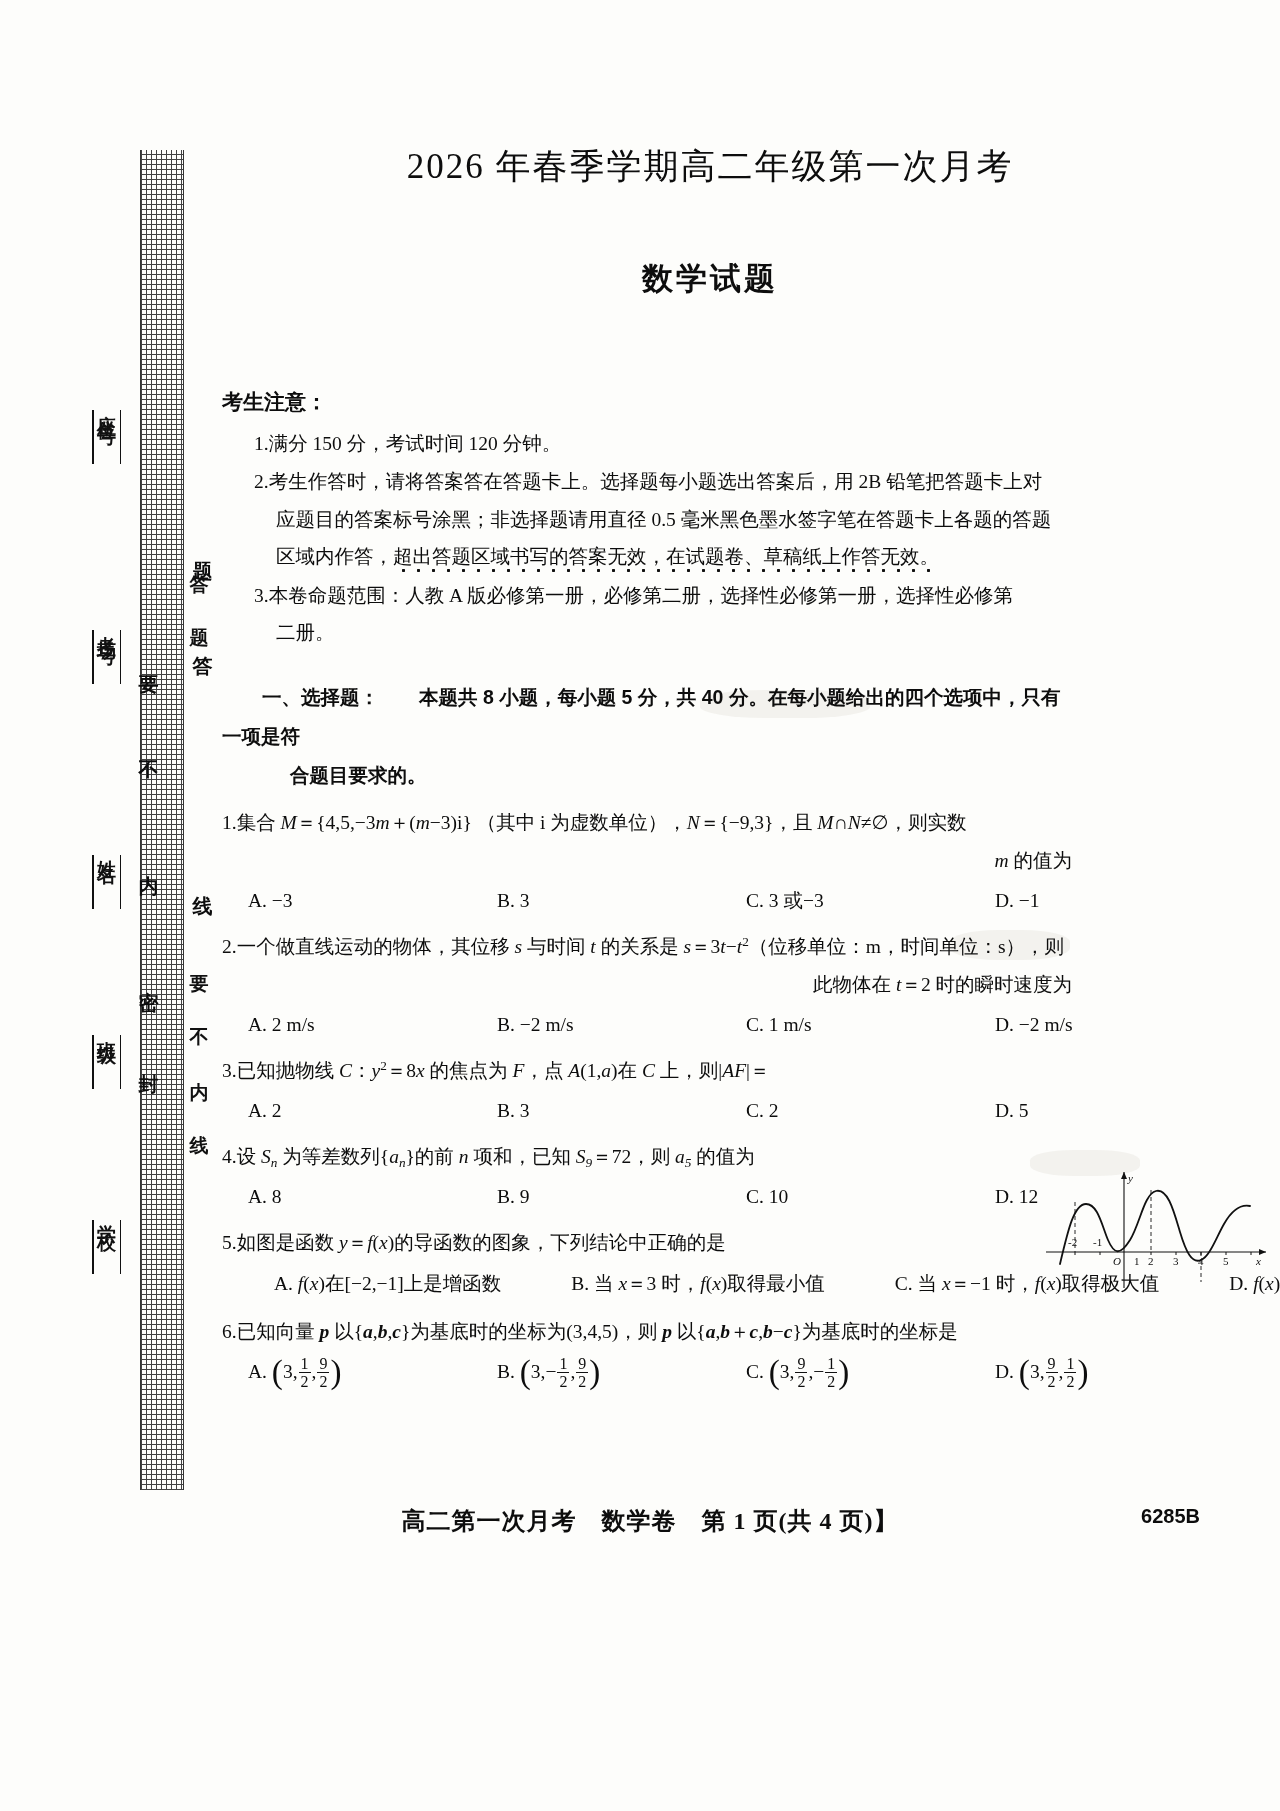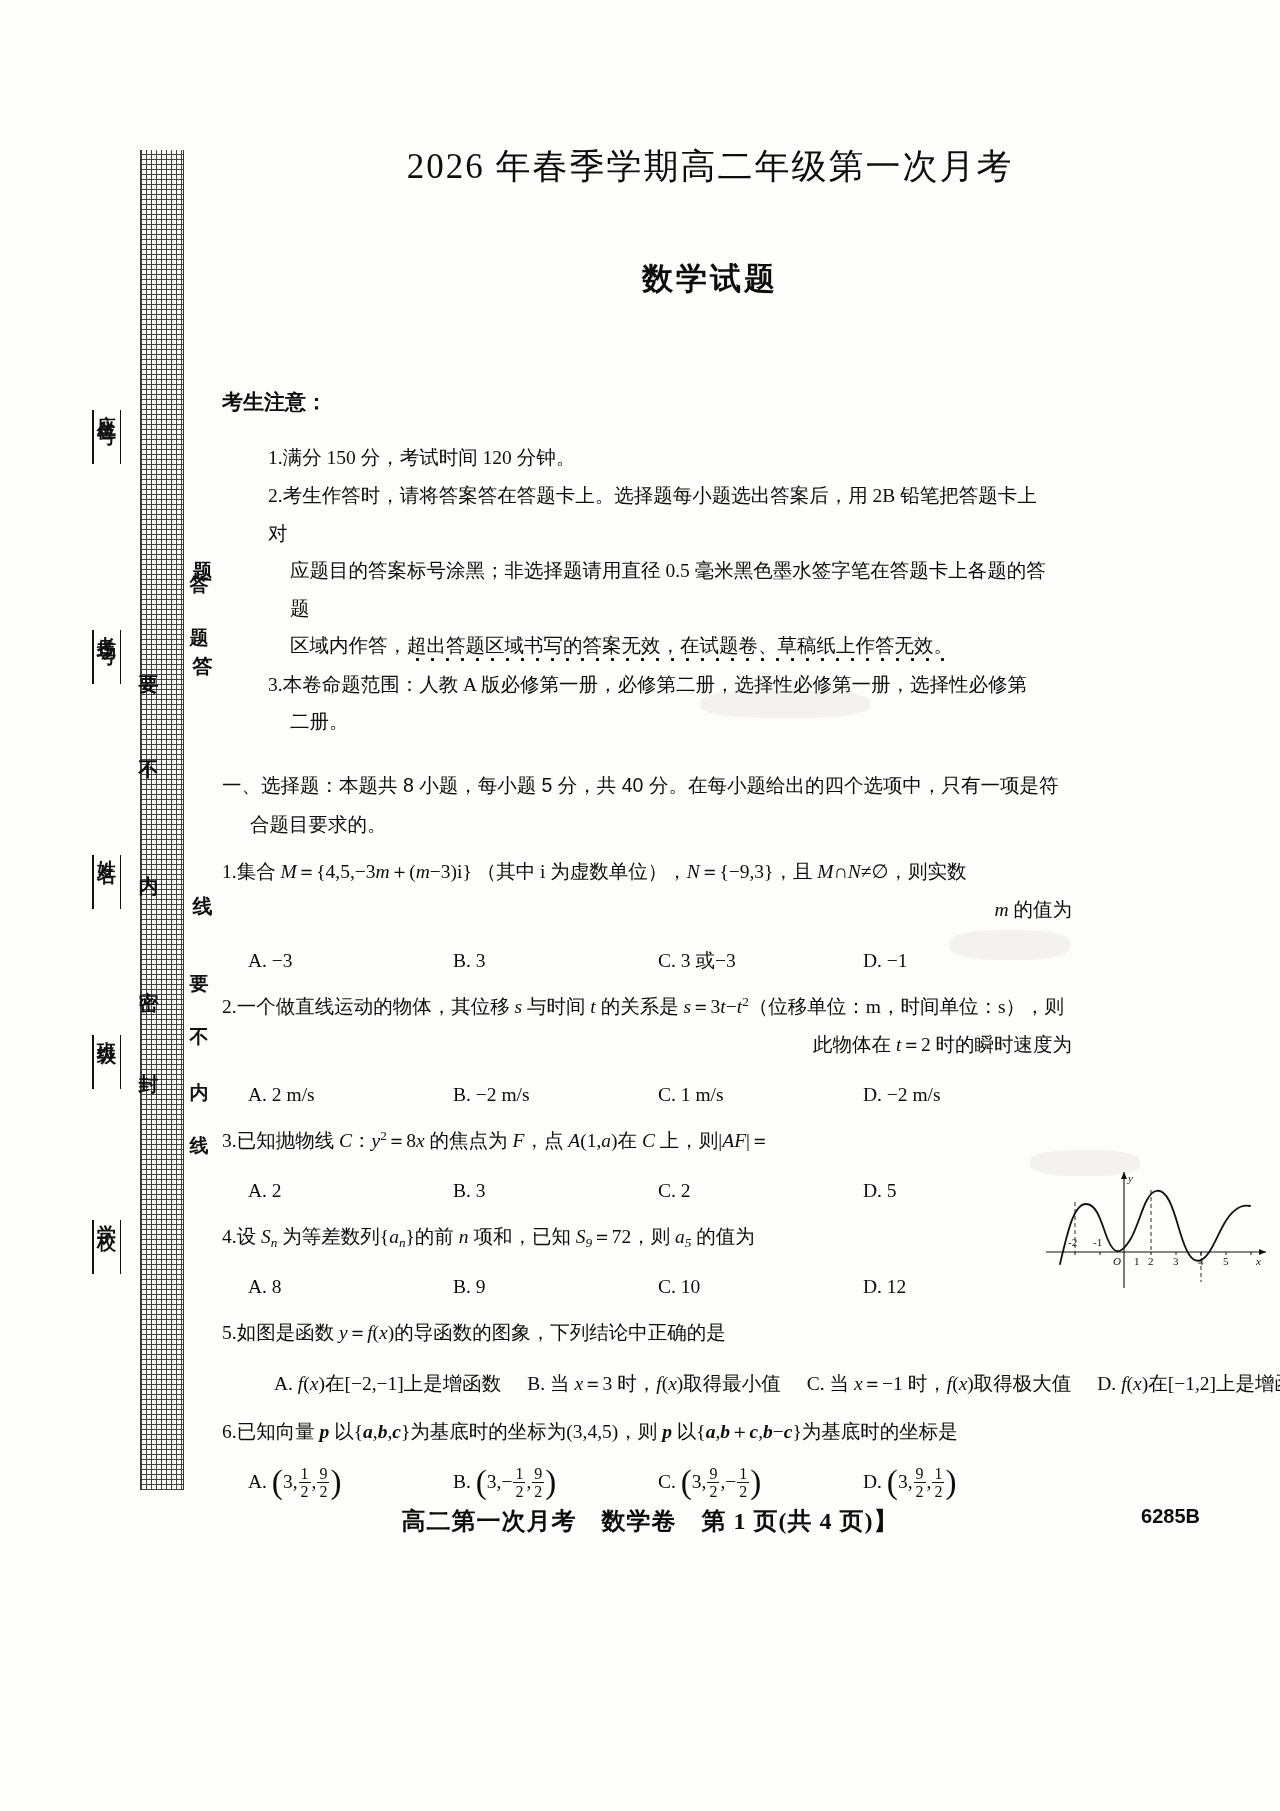--- a/index.html
+++ b/index.html
@@ -99,21 +99,21 @@
     font-size: 19.5px;
     line-height: 1.95;
   }
 
   .notice-head {
     font-weight: 700;
     font-size: 21px;
     font-family: "Liberation Sans", "DejaVu Sans", sans-serif;
     margin-bottom: 2px;
   }
-  .notice-list { margin: 16px; padding: 0; }
+  .notice-list { margin: 2px; padding: 0; }
   .notice-item {
     padding-left: 30px;
     text-indent: 0;
     margin-bottom: 1px;
     line-height: 1.92;
   }
   .notice-item .ln { display: block; }
   .notice-item .ln.ind { padding-left: 22px; }
   .emph-dot {
     font-weight: 400;
@@ -126,36 +126,38 @@
     padding-bottom: 5px;
   }
 
   .section-head {
     margin-top: 26px;
     font-size: 19.5px;
     line-height: 1.95;
   }
   .section-head b {
     font-family: "Liberation Sans", "DejaVu Sans", sans-serif;
-    font-weight: 400;
+    font-weight: 700;
+    margin-left: 40px;
   }
   .section-head .ind { display: block; padding-left: 28px; }
 
   
   .q {
     margin-top: 9px;
     position: relative;
   }
   .q .stem { line-height: 1.95; }
   .q .stem .cont { display: block; padding-left: 26px; text-align: right; }
   .opts {
     display: flex;
     padding-left: 26px;
-    margin-top: 12px;
+    margin-top: 2px;
     line-height: 1.9;
+    gap: 44px;
   }
   .opts .o { width: 205px; flex: none; }
   .opts .o:last-child { width: auto; }
 
   .opts-v .o { display: block; width: auto; padding-left: 26px; line-height: 2.05; }
 
   i.m { font-family: "Liberation Serif", "DejaVu Serif", serif; font-style: italic; }
   sub { font-size: .68em; vertical-align: -.28em; font-style: italic; }
   sup { font-size: .68em; vertical-align: .5em; }
 

